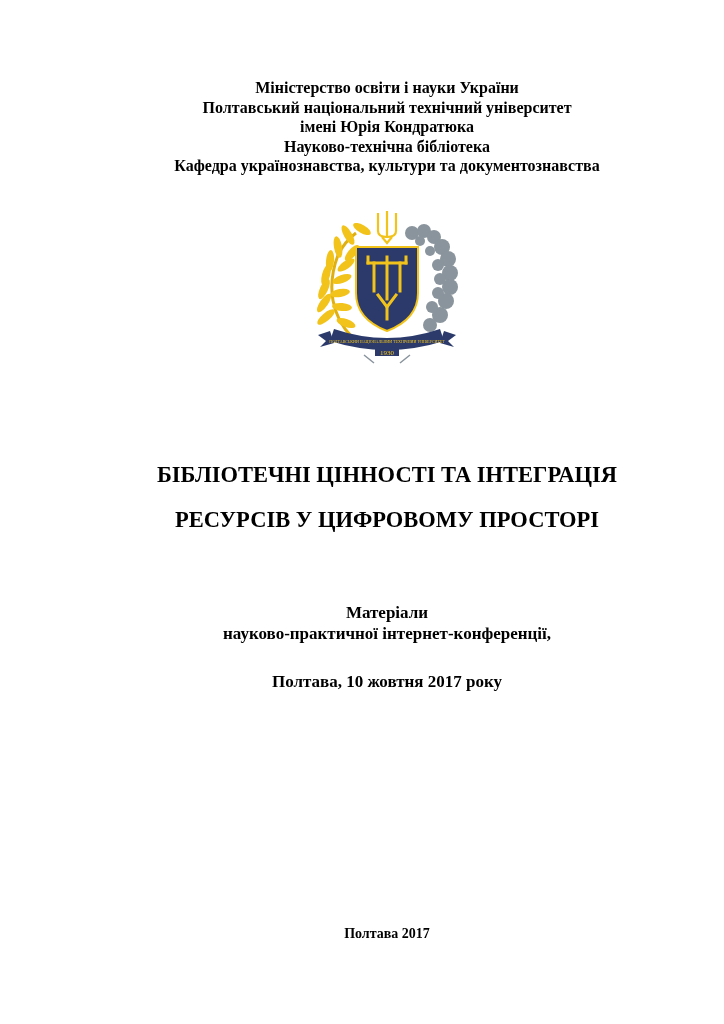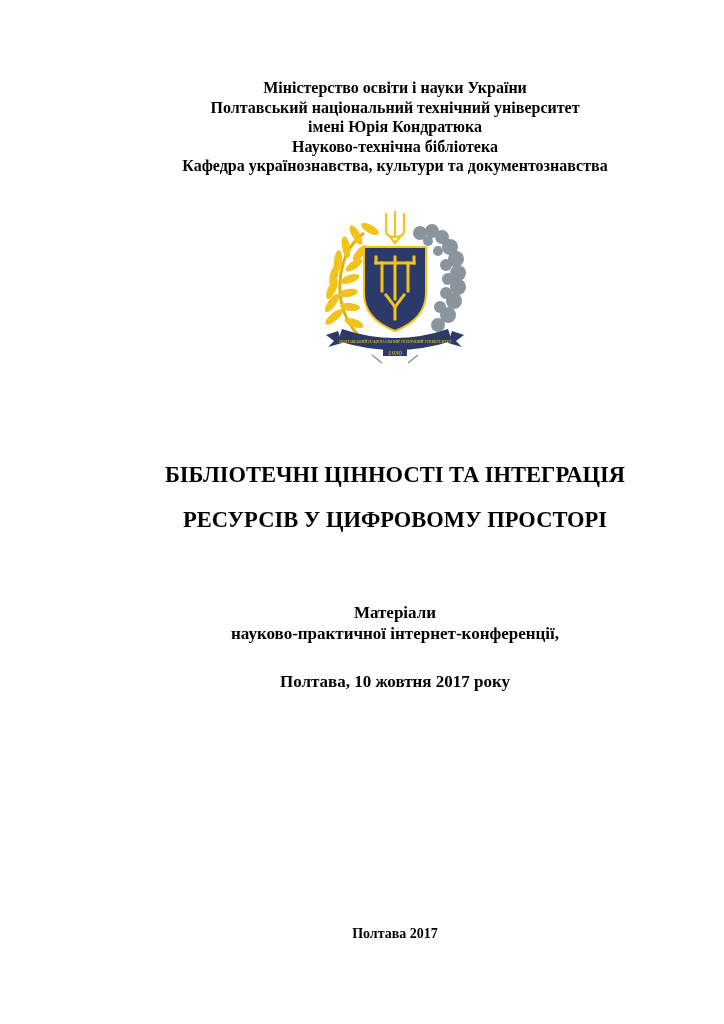--- a/index.html
+++ b/index.html
@@ -10,42 +10,41 @@
     body {
       width: 724px;
       height: 1024px;
       position: relative;
       overflow: hidden;
       font-family: "Liberation Serif", "DejaVu Serif", serif;
       color: #000000;
     }
     .page {
       position: absolute;
-      left: 8px; top: 0;
+      left: 0; top: 0;
       width: 624px; height: 1024px;
       background: #ffffff;
     }
     .header-block {
       position: absolute;
       left: 0;
       top: 78px;
       width: 774px;
       text-align: center;
       font-weight: bold;
       font-size: 16px;
       line-height: 19.6px;
     }
     .header-block div { white-space: nowrap; }
     .logo {
       position: absolute;
       left: 312px;
       top: 207px;
       width: 150px;
       height: 158px;
-      font-style: italic;
     }
     .title-block {
       position: absolute;
       left: 0;
       width: 774px;
       text-align: center;
       font-weight: bold;
       font-size: 22.5px;
     }
     .title-line1 { top: 462px; }

